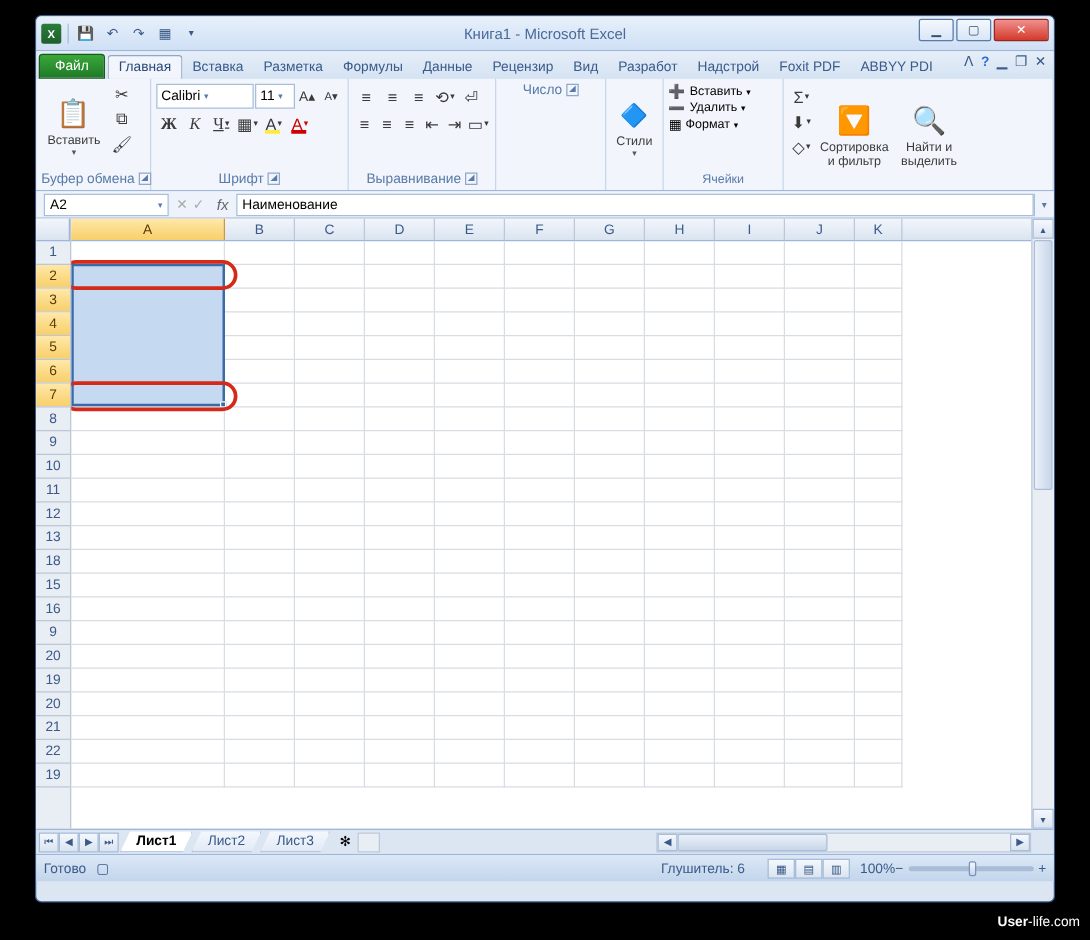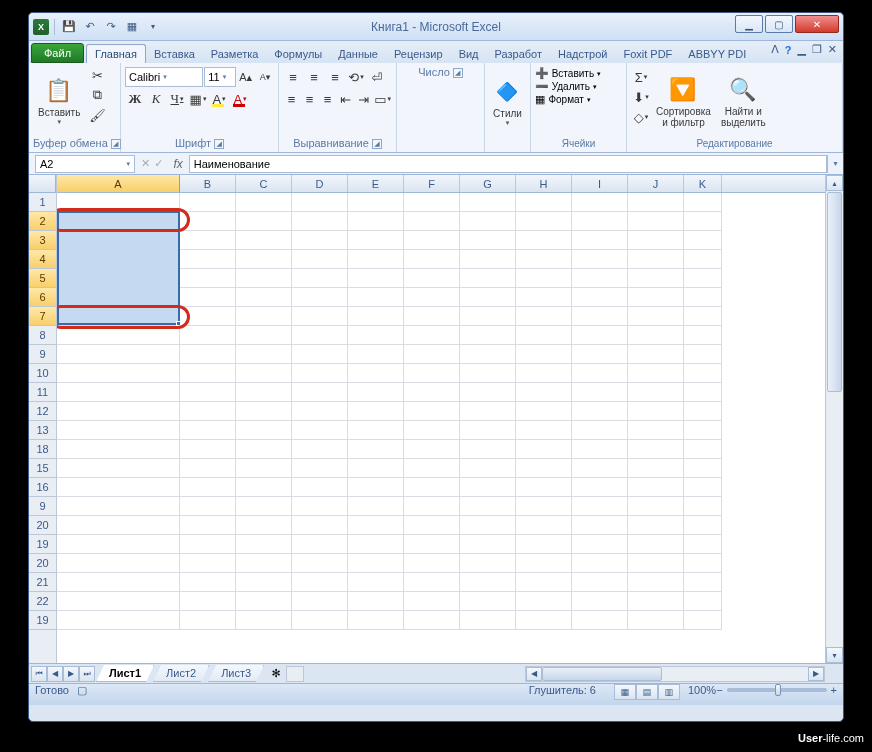--- a/index.html
+++ b/index.html
@@ -60,21 +60,21 @@
 .tabBar{height:20px;background:#dce6f2;border-top:1px solid #9db6da;display:flex;align-items:center;position:relative}
 .tabNav{display:flex;margin:0 2px}
 .tabNav .tn{width:16px;height:16px;border:1px solid #a7bdd8;background:linear-gradient(#f4f8fd,#dae4f0);display:flex;align-items:center;justify-content:center;font-size:8px;color:#3a5a8a}
 .shtab{padding:2px 12px;background:linear-gradient(#f4f8fd,#e2eaf5);border:1px solid #a7bdd8;border-top:none;font-size:11px;color:#3a5a8a;margin-left:-1px;clip-path:polygon(8px 0,100% 0,calc(100% - 8px) 100%,0 100%)}
 .shtab.active{background:#fff;color:#000;font-weight:bold}
 .newtab{width:20px;height:14px;margin-left:2px;display:flex;align-items:center;justify-content:center}
 .hscroll{position:absolute;right:18px;width:300px;height:16px;background:#e9edf4;border:1px solid #bcc8d8;display:flex}
 .hscroll .sbtnh{width:16px;background:linear-gradient(#f4f8fd,#dae4f0);border:1px solid #a7bdd8;display:flex;align-items:center;justify-content:center;font-size:8px;color:#3a5a8a}
 .hscroll .track{flex:1;position:relative}
 .hscroll .thumb{position:absolute;left:0;width:120px;top:0;bottom:0;background:linear-gradient(#eaf0f9,#c8d6ea);border:1px solid #a7bdd8;border-radius:2px}
-.statusBar{height:22px;background:linear-gradient(#dce8f6,#c2d5ec);border-top:1px solid #9db6da;display:flex;align-items:flex-start;padding:0 6px;font-size:11px;color:#3a5a8a}
+.statusBar{height:22px;background:linear-gradient(#dce8f6,#c2d5ec);border-top:1px solid #9db6da;display:flex;align-items:center;padding:0 6px;font-size:11px;color:#3a5a8a}
 .statusBar .sp{flex:1}
 .statusBar .zoom{display:flex;align-items:center;gap:4px}
 .statusBar .zslider{width:100px;height:4px;background:#a7bdd8;border-radius:2px;position:relative}
 .statusBar .zslider .zh{position:absolute;left:48px;top:-4px;width:6px;height:12px;background:linear-gradient(#f4f8fd,#c8d6ea);border:1px solid #7a94ba;border-radius:2px}
 .viewbtns{display:flex;margin:0 8px}
 .viewbtns .vb{width:22px;height:16px;border:1px solid #a7bdd8;background:linear-gradient(#f4f8fd,#dae4f0);display:flex;align-items:center;justify-content:center;font-size:9px}
 .watermark{position:absolute;right:8px;bottom:6px;color:#fff;font-size:16px;font-family:Arial}
 .watermark b{font-weight:bold}
 .clipside{display:flex;flex-direction:column;gap:0;margin-left:2px}
 </style>
@@ -233,21 +233,20 @@
           <div class="ic">🔽</div>
           <div class="lab" style="white-space:pre">Сортировка
 и фильтр</div>
         </div>
         <div class="lbtn">
           <div class="ic">🔍</div>
           <div class="lab" style="white-space:pre">Найти и
 выделить</div>
         </div>
       </div>
-      <div class="glabel">Редактирование</div>
     </div>
   </div>
 
   <div class="formulaBar">
     <div class="nameBox">
         <span>A2</span>
         <span class="dd">▾</span>
       </div>
     <span style="color:#aaa;margin-right:4px">✕</span>
     <span style="color:#aaa;margin-right:4px">✓</span>

